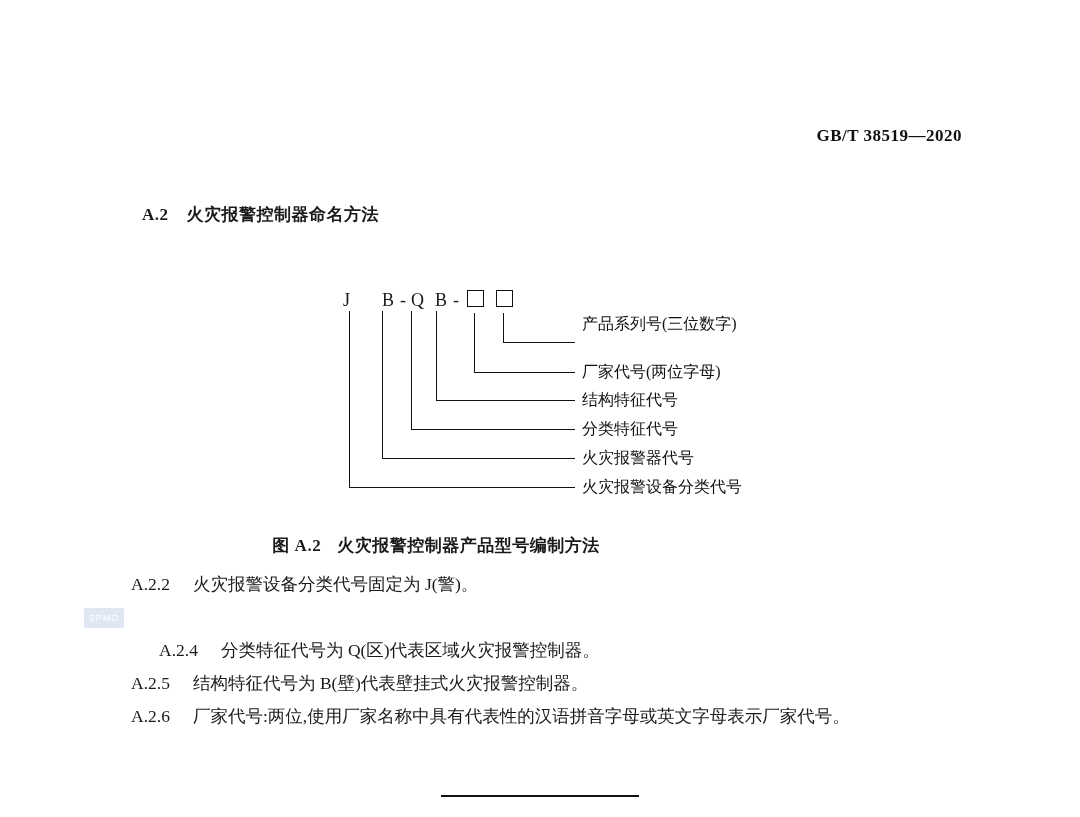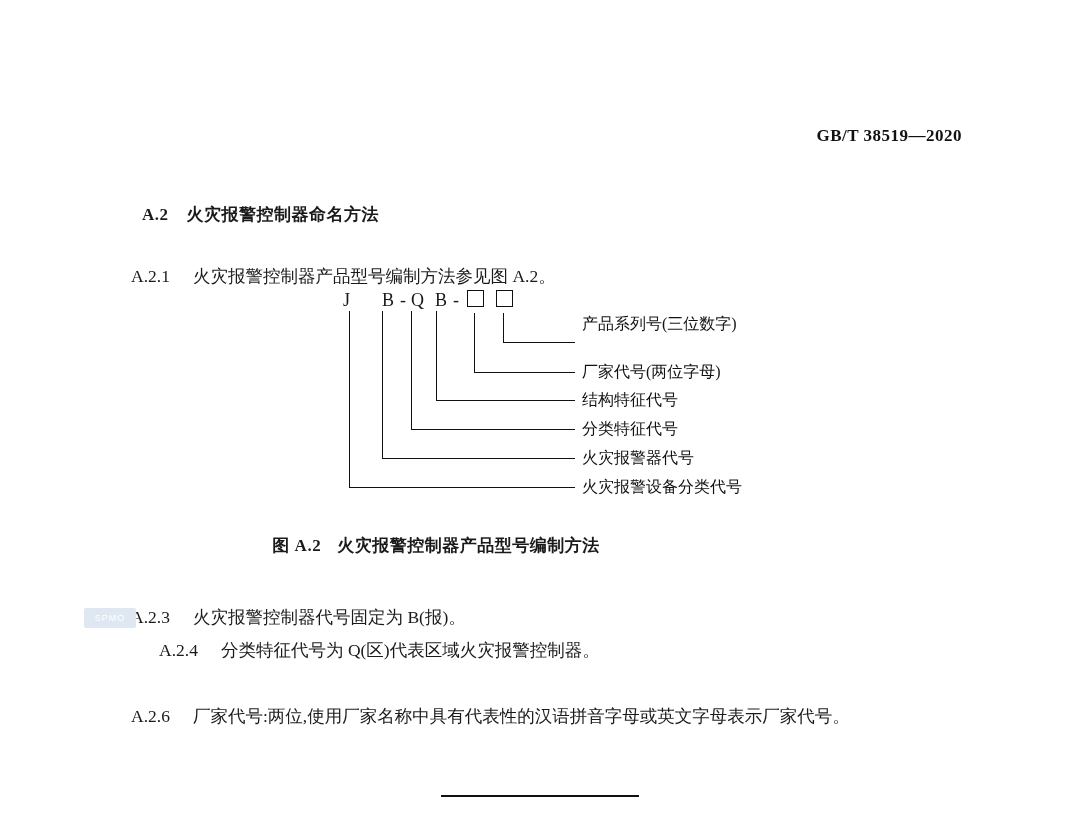--- a/index.html
+++ b/index.html
@@ -150,21 +150,21 @@
     width: 198px;
     height: 2.2px;
     background: #111;
   }
 
   
   .watermark {
     position: absolute;
     left: 84px;
     top: 608px;
-    width: 52px;
+    width: 40px;
     height: 20px;
     background: #dfe7f2;
     color: #ffffff;
     font-size: 9px;
     font-family: "Liberation Sans", sans-serif;
     letter-spacing: 1px;
     display: flex;
     align-items: center;
     justify-content: center;
     border-radius: 2px;
@@ -174,23 +174,20 @@
 <body>
 
 <div class="page">
 
   <div class="std-header">GB/T 38519—2020</div>
 
   <div class="clause-heading">
     <span class="num">A.2</span><span>火灾报警控制器命名方法</span>
   </div>
 
-  <div class="para" id="p221">
-    <span class="pnum">A.2.1</span><span class="ptext">火灾报警控制器产品型号编制方法参见图 A.2。</span>
-  </div>
 
   <div class="figure">
 
     <div class="code-row">
       <span class="c-j">J</span>
       <span class="c-b">B</span>
       <span class="c-dash1">-</span>
       <span class="c-q">Q</span>
       <span class="c-b2">B</span>
       <span class="c-dash2">-</span>
@@ -221,26 +218,29 @@
     <div class="vline" style="left:349px; top:26px; height:177px;"></div>
     <div class="hline" style="left:349px; top:202px; width:226px;"></div>
     <div class="fig-label" style="left:582px; top:192px;">火灾报警设备分类代号</div>
 
   </div>
 
   <div class="figure-caption">
     <span class="fignum">图 A.2</span><span>火灾报警控制器产品型号编制方法</span>
   </div>
 
-  <div class="para" id="p223">
-    <span class="pnum">A.2.3</span><span class="ptext">火灾报警控制器代号固定为 B(报)。</span>
+  <div class="para" id="p222">
+    <span class="pnum">A.2.2</span><span class="ptext">火灾报警设备分类代号固定为 J(警)。</span>
   </div>
   <div class="para" id="p224">
     <span class="pnum">A.2.4</span><span class="ptext">分类特征代号为 Q(区)代表区域火灾报警控制器。</span>
   </div>
+  <div class="para" id="p225">
+    <span class="pnum">A.2.5</span><span class="ptext">结构特征代号为 B(壁)代表壁挂式火灾报警控制器。</span>
+  </div>
   <div class="para" id="p226">
     <span class="pnum">A.2.6</span><span class="ptext">厂家代号:两位,使用厂家名称中具有代表性的汉语拼音字母或英文字母表示厂家代号。</span>
   </div>
 
   <div class="watermark">SPMO</div>
 
   <div class="bottom-rule"></div>
 
 </div>
 

